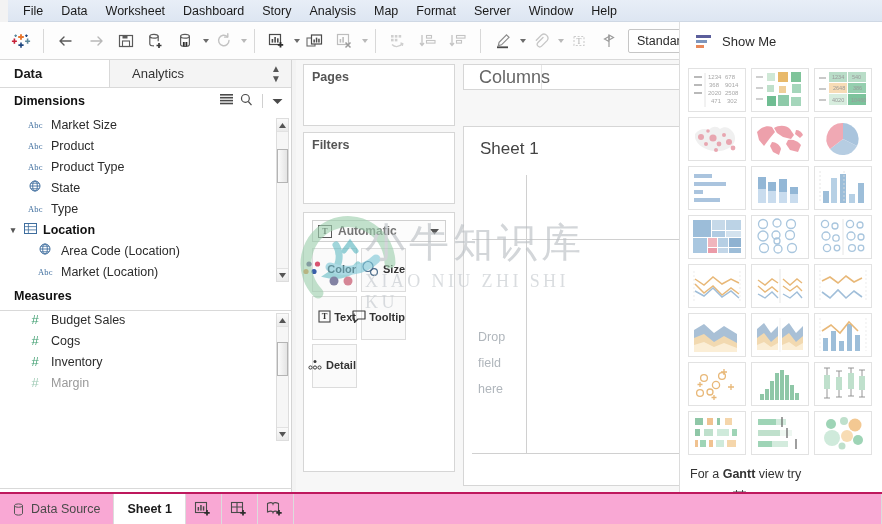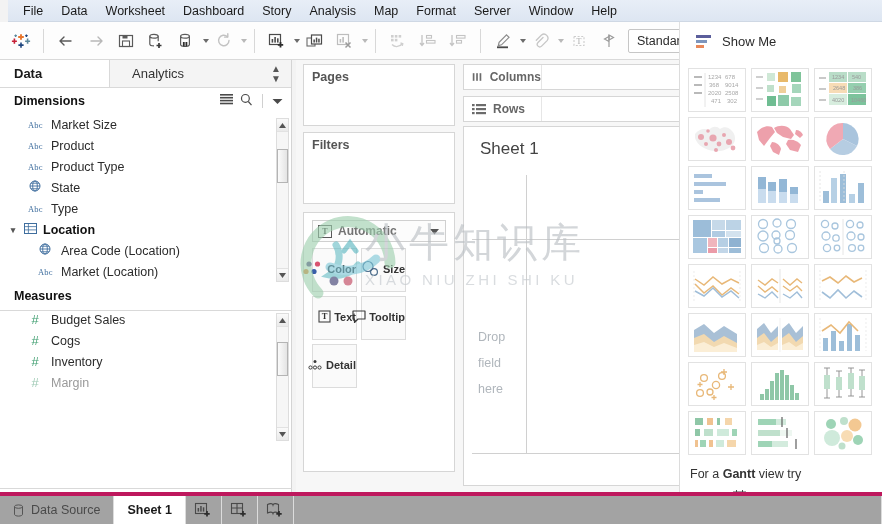--- a/index.html
+++ b/index.html
@@ -146,21 +146,21 @@
   .mark-btn .mb-lbl { font-size:11px; color:#333; }
 
   
   .sheet-area { position:absolute; left:458px; top:60px; width:424px; height:432px; background:#f7f7f7; }
   .shelf {
     position:absolute; left:5px; height:26px; border:1px solid #d6d6d6; background:#fff;
     display:flex; align-items:center;
   }
   .shelf .sh-label {
     width:78px; display:flex; align-items:center; gap:7px; padding-left:8px;
-    font-size:12px; color:#666; border-right:1px solid #e6e6e6; height:100%;font-weight:bold;
+    font-size:18px; color:#666; border-right:1px solid #e6e6e6; height:100%;
   }
   .shelf .sh-drop { flex:1; height:100%; }
   .view-box {
     position:absolute; left:5px; top:66px; right:0; bottom:6px;
     background:#fff; border:1px solid #d6d6d6;
   }
   .sheet-title { position:absolute; left:16px; top:12px; font-size:17px; color:#444; font-weight:normal; }
   .axis-v { position:absolute; left:62px; top:48px; bottom:32px; width:1px; background:#d0d0d0; }
   .axis-h { position:absolute; left:8px; right:0; top:112px; height:1px; background:#d0d0d0; }
   .axis-h2 { position:absolute; left:8px; right:0; bottom:31px; height:1px; background:#d0d0d0; }
@@ -172,21 +172,21 @@
     font-size:12.5px; line-height:26px;
   }
 
   
   .watermark {
     position:absolute; left:300px; top:205px; width:300px; height:120px;
     pointer-events:none; opacity:.62; z-index:40;
   }
   .wm-text { position:absolute; left:65px; top:10px; }
   .wm-cn { font-size:40px; color:#b9bec3; letter-spacing:4px; font-family:"Liberation Sans",sans-serif; }
-  .wm-en { font-size:15px; color:#c3c8cd; letter-spacing:3.4px; margin-top:1px; }
+  .wm-en { font-size:18px; color:#c3c8cd; letter-spacing:3.4px; margin-top:1px;font-family:Liberation Serif, serif; }
 
   
   .showme-panel {
     position:absolute; left:679px; top:60px; width:203px; height:432px;
     background:#fff; border-left:1px solid #dcdcdc;
     padding:8px 0 0 0;
   }
   .sm-grid {
     display:grid; grid-template-columns:repeat(3,58px); gap:5px;
     padding-left:8px;
@@ -202,21 +202,21 @@
   .sm-f1 b { font-weight:bold; }
   .sm-frow { display:flex; align-items:center; gap:8px; margin-bottom:7px; font-size:12.5px; color:#333; }
   .pill {
     background:#3b7ea1; color:#fff; border-radius:11px; padding:3px 13px;
     font-size:12.5px; display:inline-block;
   }
 
   
   .bottombar {
     position:absolute; left:0; bottom:0; width:882px; height:32px;
-    background:#a3a3a3; border-top:4px solid #be185d; display:flex; align-items:stretch;
+    background:#f9a8d4; border-top:2px solid #be185d; display:flex; align-items:stretch;
   }
   .bb-item {
     display:flex; align-items:center; gap:7px; padding:0 13px;
     border-right:1px solid #dcdcdc; font-size:12.5px; color:#4a4a4a; cursor:default;
   }
   .bb-item.active { background:#fff; font-weight:bold; color:#1a1a1a; }
   .bb-icon { display:flex; align-items:center; justify-content:center; padding:0 8px;
     border-right:1px solid #dcdcdc; }
   .bb-fill { flex:1; }
   .bb-rightline { position:absolute; right:0; top:0; bottom:0; width:1px; background:#dcdcdc; }
@@ -625,36 +625,20 @@
           <g fill="#6b6b6b">
               <rect x="1" y="1" width="2.2" height="10"></rect>
               <rect x="5.5" y="1" width="2.2" height="10"></rect>
               <rect x="10" y="1" width="2.2" height="10"></rect>
             </g>
         </svg>
         <span>Columns</span>
       </div>
       <div class="sh-drop"></div>
     </div>
-    <div class="shelf" style="top:36px; width:226px;">
-      <div class="sh-label">
-        <svg width="14" height="12" viewBox="0 0 14 12">
-          <g fill="#6b6b6b">
-              <rect x="0" y="1" width="2.6" height="2.2"></rect>
-              <rect x="4" y="1" width="10" height="2.2"></rect>
-              <rect x="0" y="5" width="2.6" height="2.2"></rect>
-              <rect x="4" y="5" width="10" height="2.2"></rect>
-              <rect x="0" y="9" width="2.6" height="2.2"></rect>
-              <rect x="4" y="9" width="10" height="2.2"></rect>
-            </g>
-        </svg>
-        <span>Rows</span>
-      </div>
-      <div class="sh-drop"></div>
-    </div>
 
     <div class="view-box">
       <div class="sheet-title">Sheet 1</div>
       <div class="axis-v"></div>
       <div class="axis-h"></div>
       <div class="axis-h2"></div>
       <div class="drop-hint col">Drop</div>
       <div class="drop-hint row">Drop</div>
       <div class="drop-field">Drop field here</div>
     </div>

